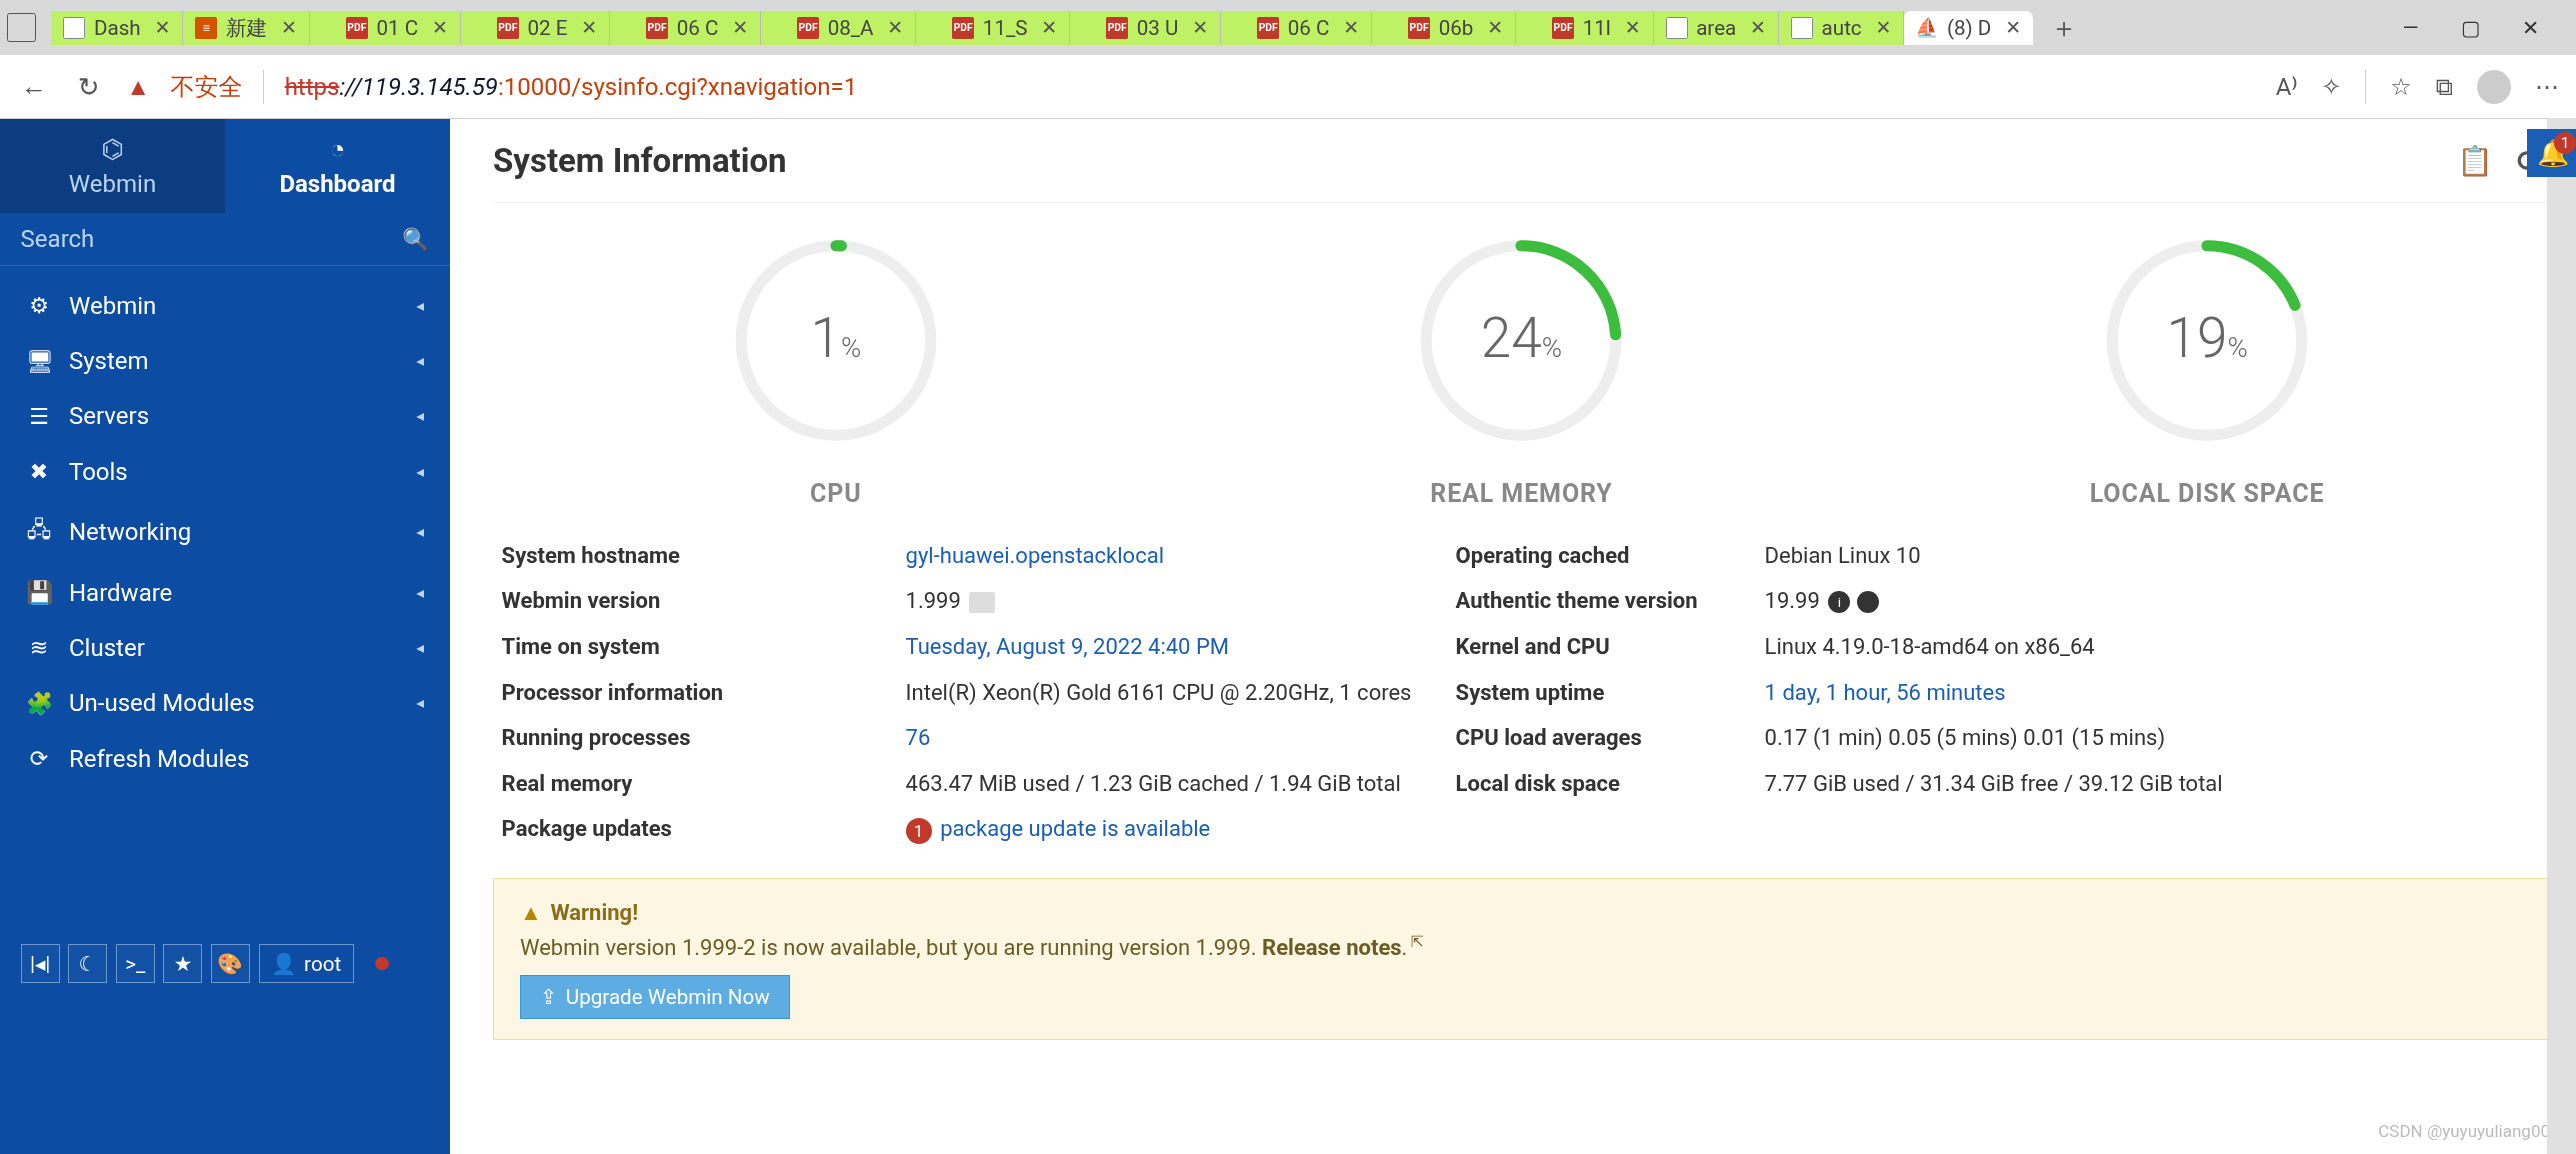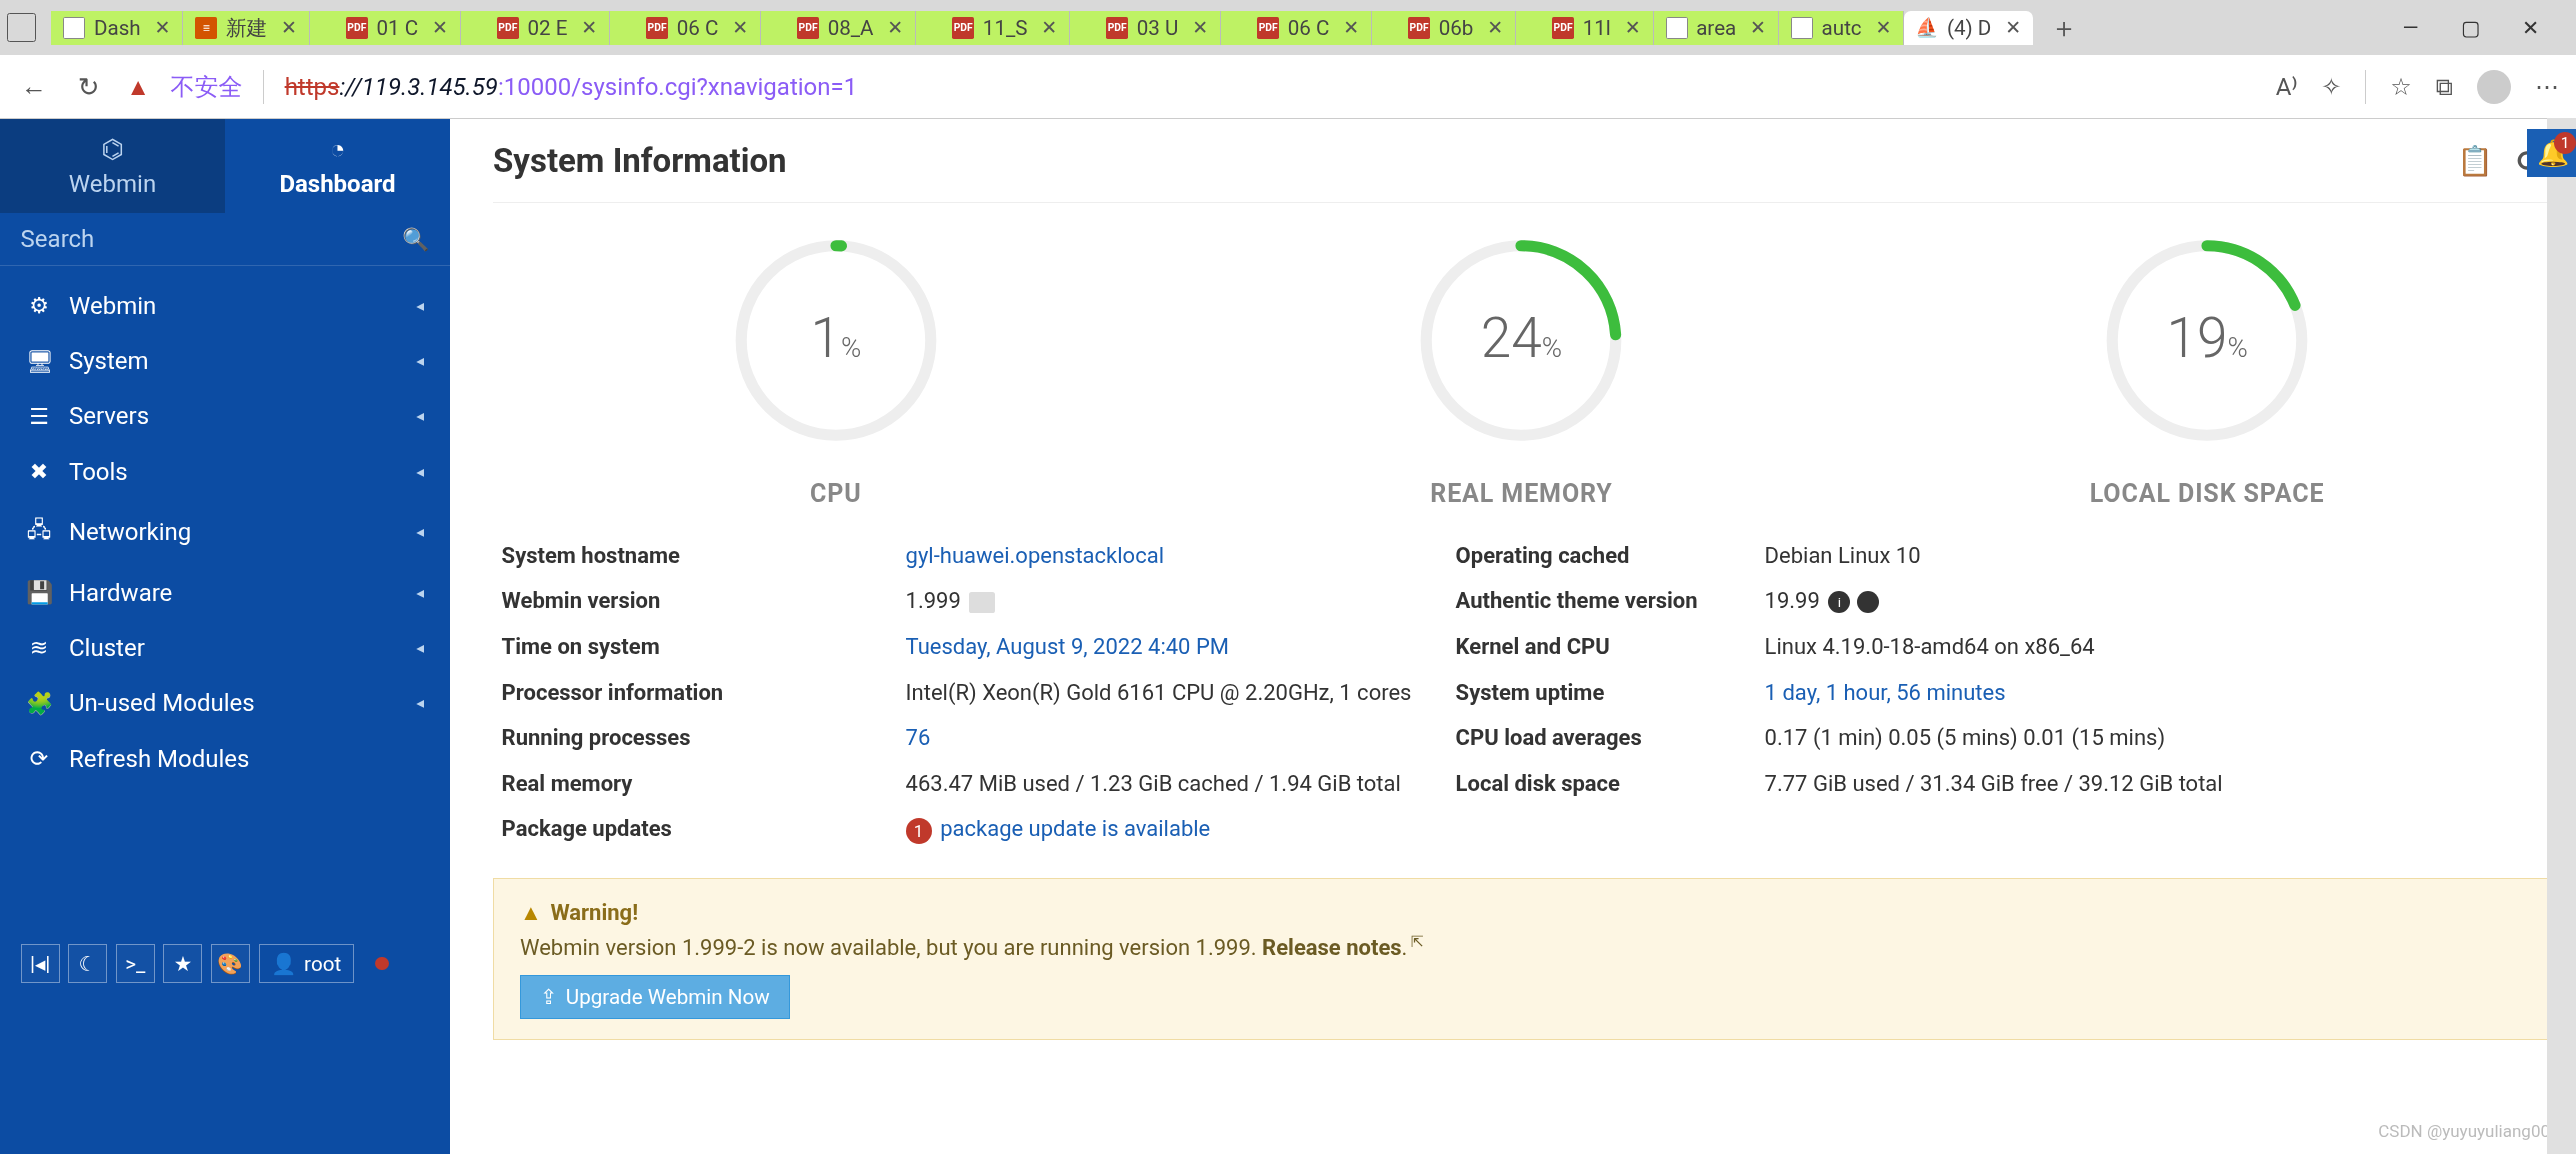--- a/index.html
+++ b/index.html
@@ -16,21 +16,21 @@
 .tab .ico.office { background:#d35400; color:#fff; font-size:12px; font-weight:bold; border-radius:1.7px; }
 .tab .ico.ship { color:#1a5fb4; font-size:19px; }
 .tab .close { color:#555; font-size:19px; margin-left:5.2px; cursor:pointer; }
 .win-ctrl { margin-left:auto; display:flex; gap:17px; font-size:20.6px; color:#333; padding-right:17px; }
 .win-ctrl span { width:43px; text-align:center; cursor:pointer; }
 
 .addr-bar { background:#fff; height:64px; display:flex; align-items:center; padding:0 17px; gap:20.6px; font-size:24px; color:#444; border-bottom:0.9px solid #ccc; }
 .addr-icon { width:34px; text-align:center; font-size:26px; color:#555; cursor:pointer; }
 .addr-sep { width:0.9px; height:34px; background:#ccc; }
 .warn-tri { color:#c0392b; font-size:24px; }
-.url-sec { color:#8b5cf6; }
+.url-sec { color:#c2410c; }
 .url-host { color:#c0392b; text-decoration:line-through; }
 .url-rest { color:#0f172a;font-style:italic; }
 .addr-spacer { flex:1; }
 .addr-right { display:flex; gap:24px; align-items:center; font-size:24px; color:#555; }
 .avatar { width:34px; height:34px; border-radius:50%; background:#ccc; }
 
 
 .app { display:flex; height:calc(100% - 118px); }
 .sidebar { width:450px; background:#0c4ca3; color:#fff; display:flex; flex-direction:column; }
 .side-tabs { display:flex; height:94px; }
@@ -154,21 +154,21 @@
         <span>area</span>
         <span class="close">✕</span>
       </div>
       <div class="tab">
         <span class="ico page"></span>
         <span>autc</span>
         <span class="close">✕</span>
       </div>
       <div class="tab active">
         <span class="ico ship">⛵</span>
-        <span>(4) D</span>
+        <span>(8) D</span>
         <span class="close">✕</span>
       </div>
     </div>
   <span style="font-size:27.5px;color:#555;margin-left:10.3px;cursor:pointer;">＋</span>
   <div class="win-ctrl">
     <span>―</span>
     <span>▢</span>
     <span>✕</span>
   </div>
 </div>

